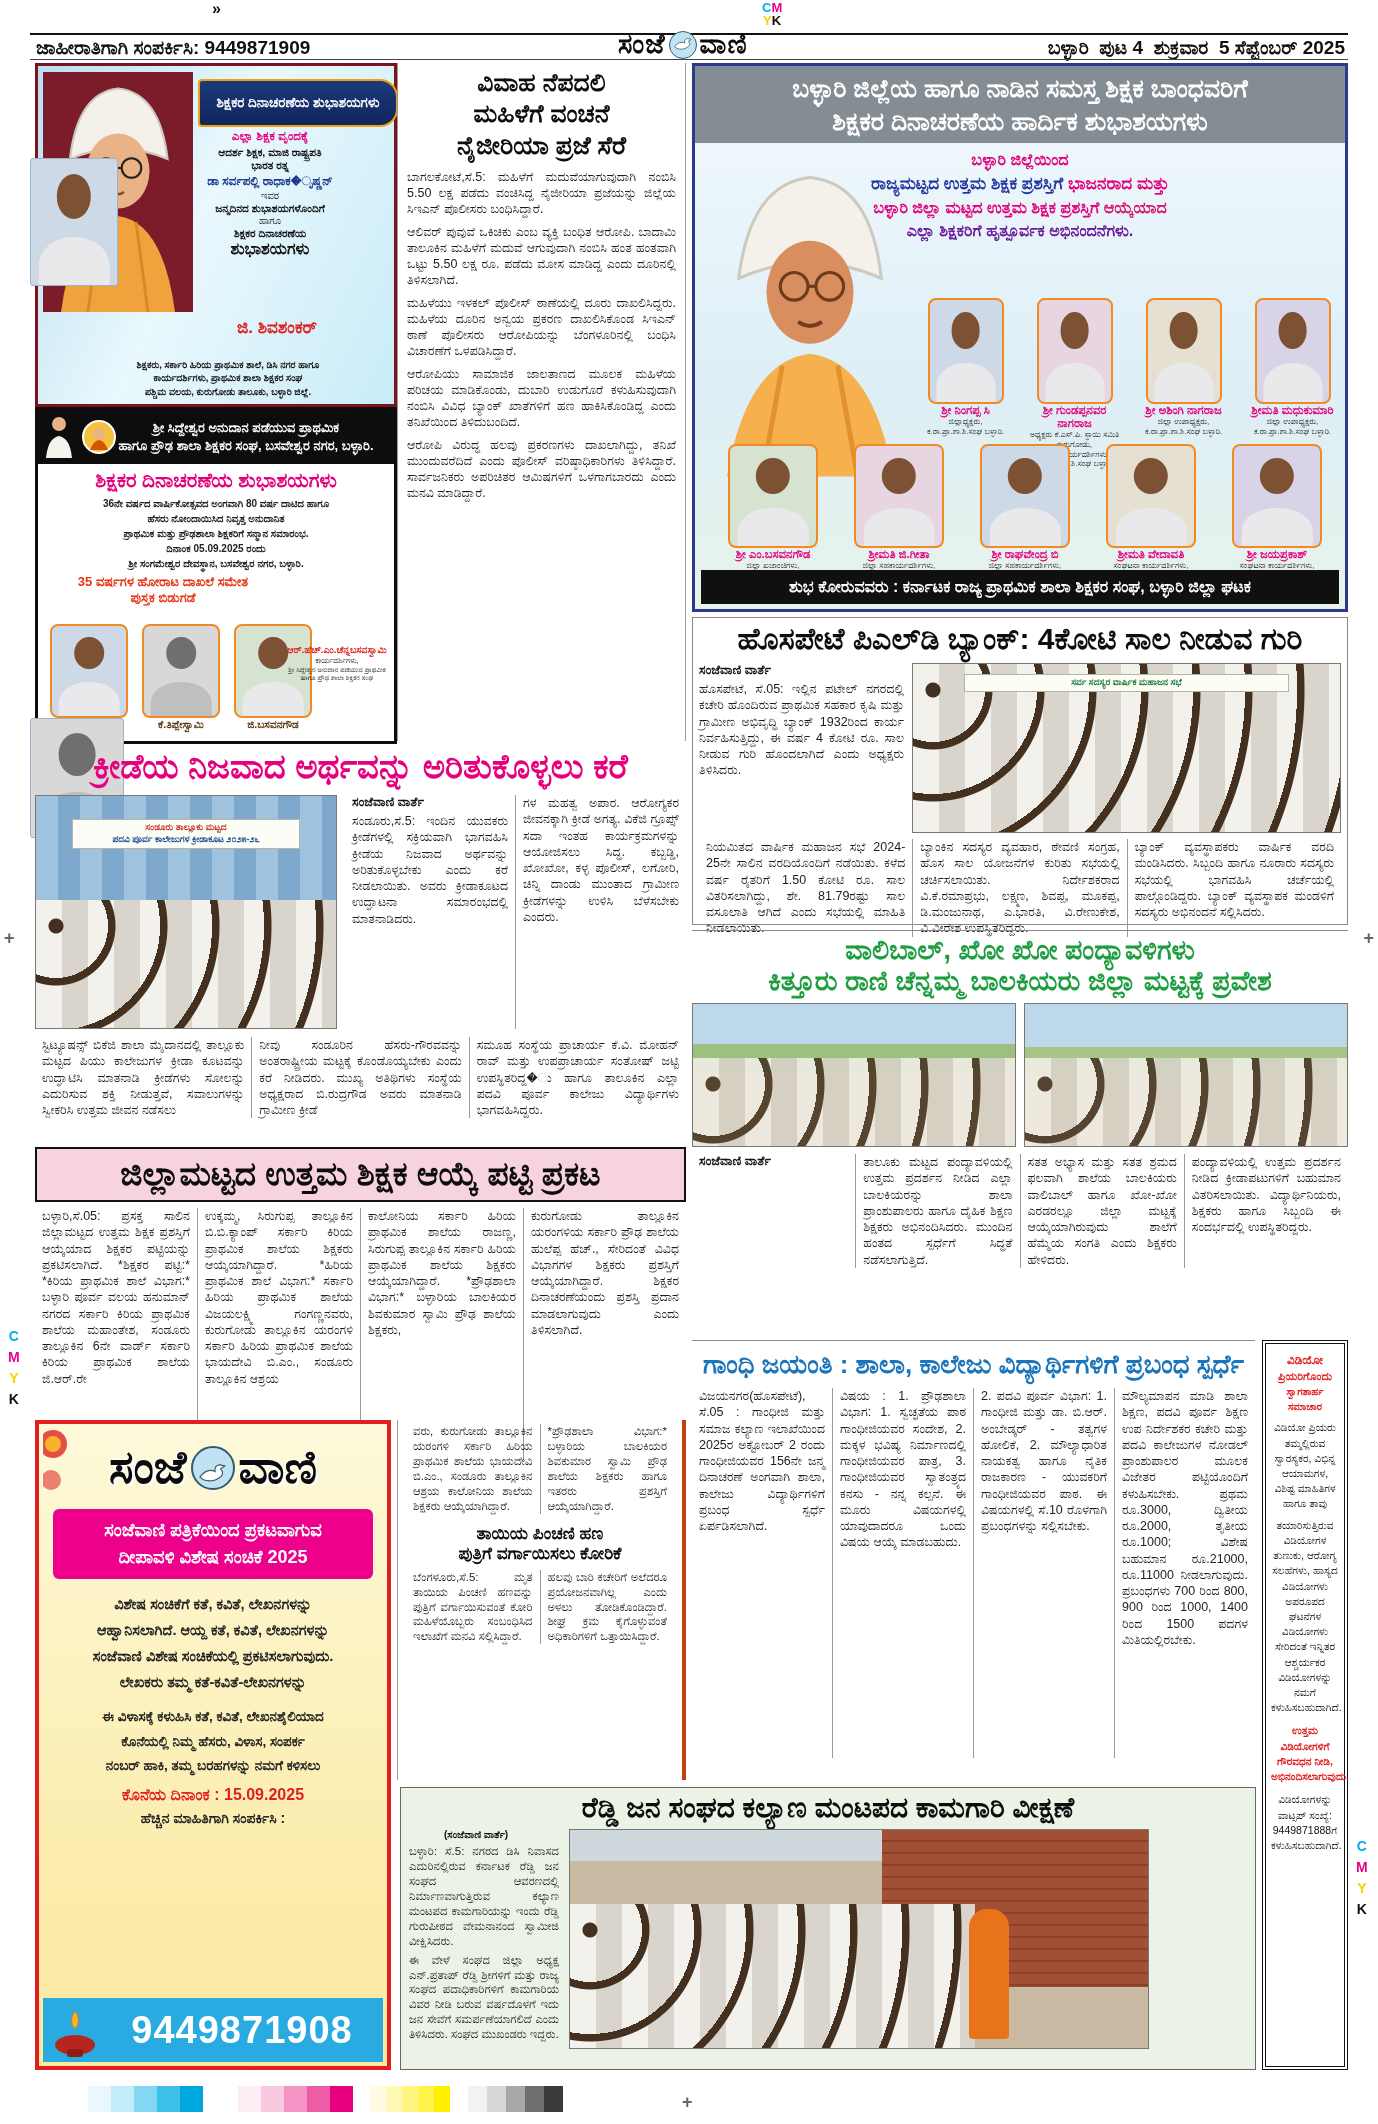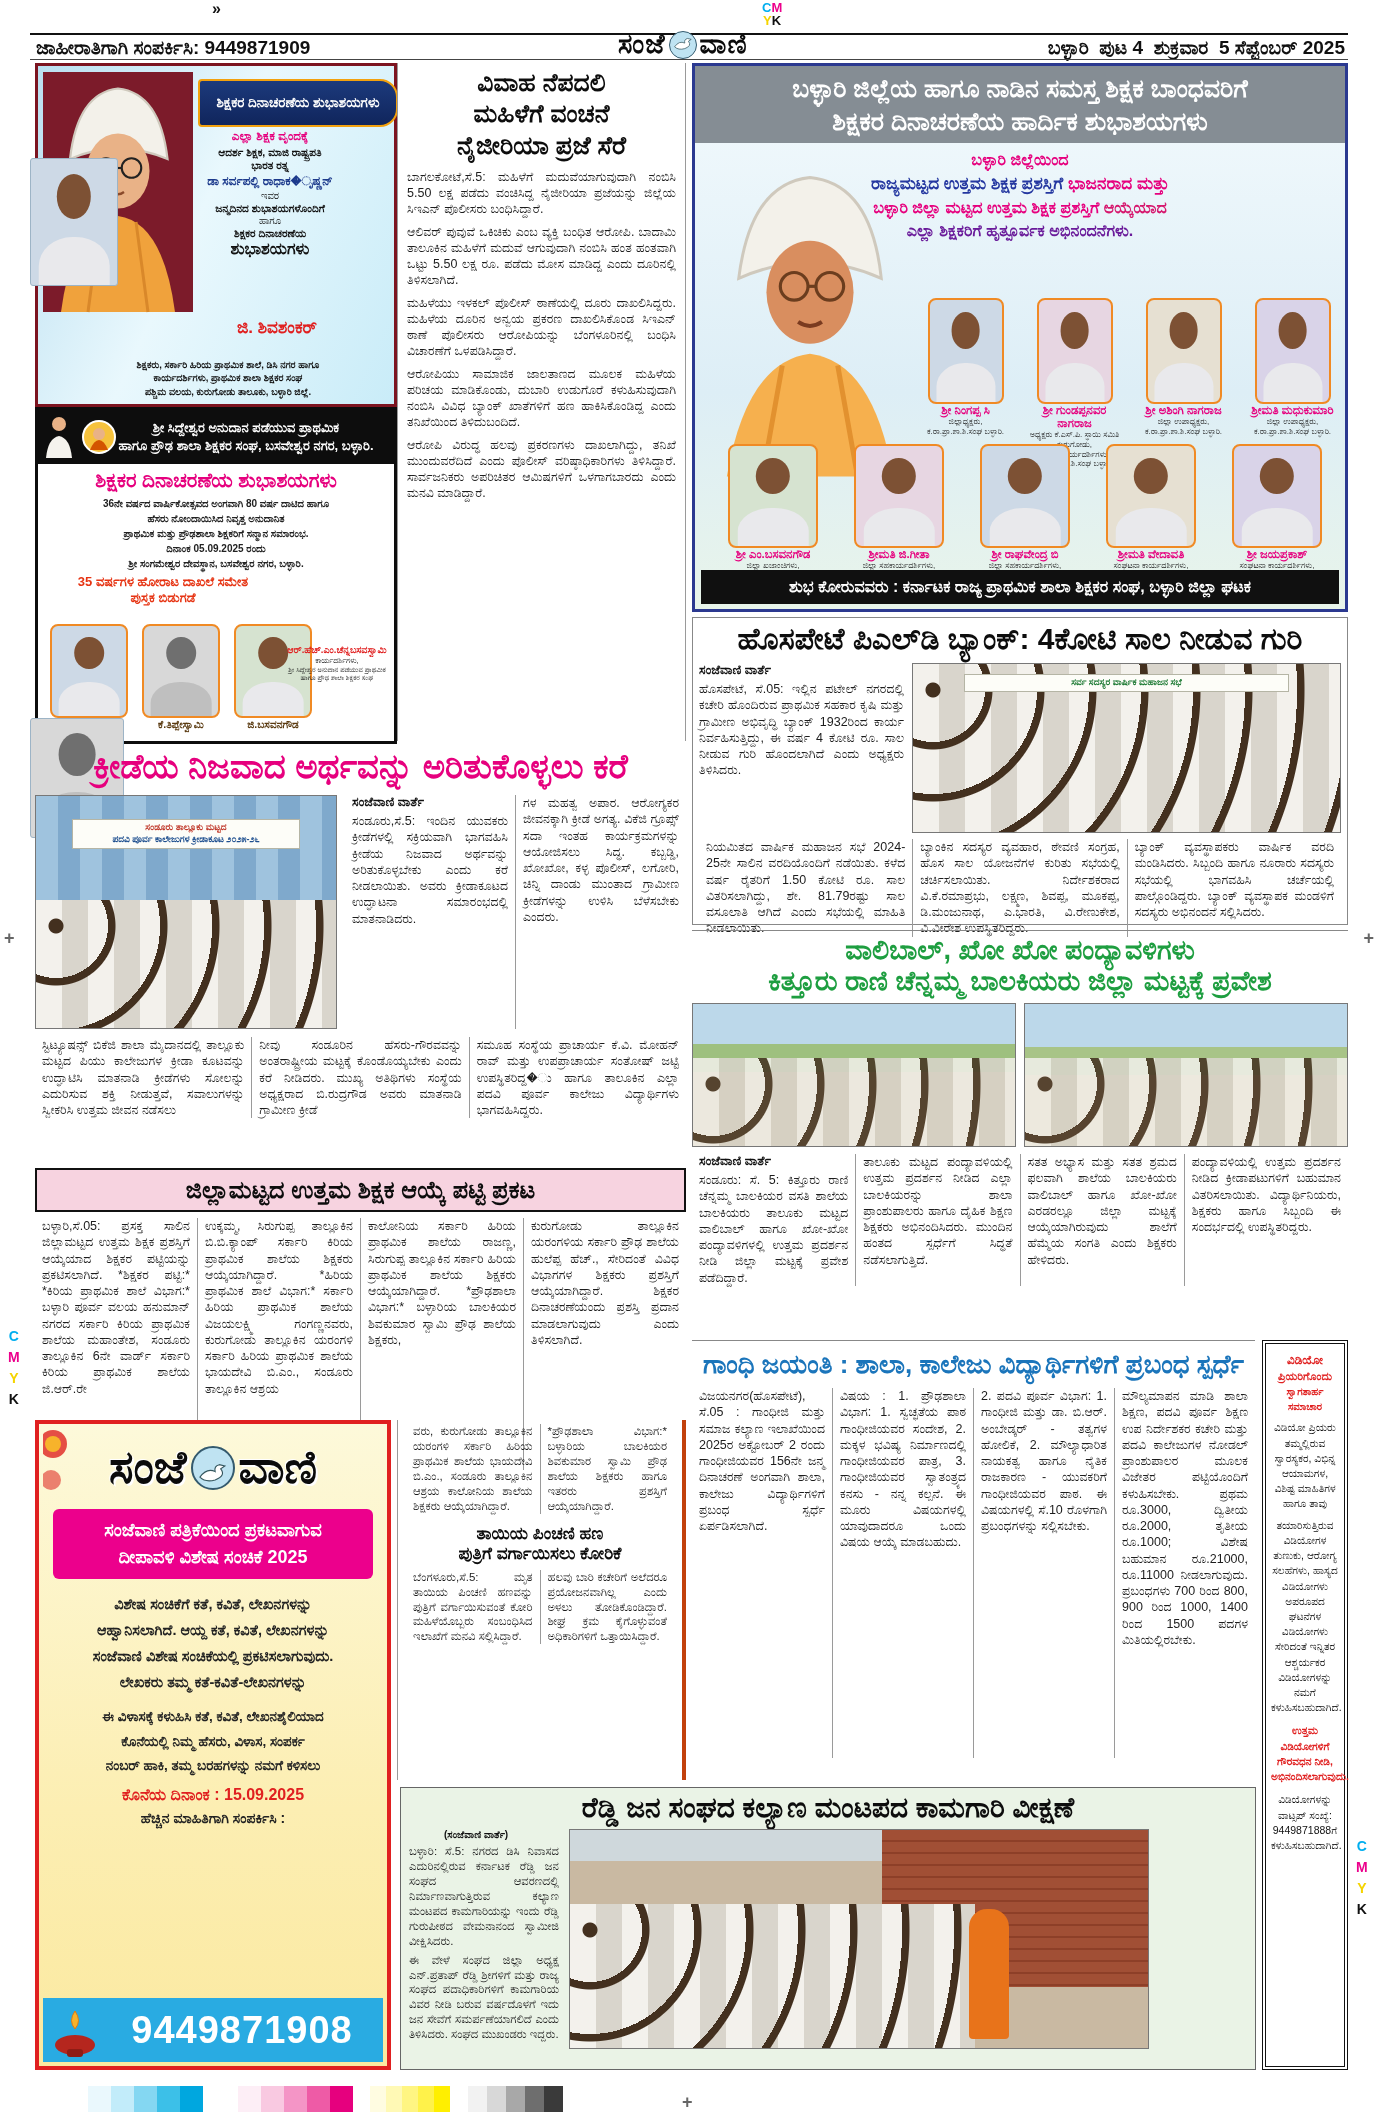--- a/index.html
+++ b/index.html
@@ -326,30 +326,29 @@
       <div class="photo" style="flex:1;height:142px;background:linear-gradient(#bcd8ea 0 28%,#9ec07f 28% 48%,#c9b98f 48% 100%);">
         <div class="abs crowd" style="left:0;right:0;bottom:0;height:62%;border:none;opacity:.85;"></div>
       </div>
       <div class="photo" style="flex:1;height:142px;background:linear-gradient(#bcd8ea 0 30%,#a8c487 30% 50%,#cbbc93 50% 100%);">
         <div class="abs crowd" style="left:0;right:0;bottom:0;height:62%;border:none;opacity:.85;"></div>
       </div>
     </div>
     <div class="colrow ruled" style="margin-top:7px;">
       <div>
         <div class="byline">ಸಂಜೆವಾಣಿ ವಾರ್ತೆ</div>
-        <p class="body-text" style="margin:3px 0 0;">ಸಂಡೂರು: ಸೆ. 5: ಕಿತ್ತೂರು ರಾಣಿ ಚೆನ್ನಮ್ಮ ಬಾಲಕಿಯರ ವಸತಿ ಶಾಲೆಯ ಬಾಲಕಿಯರು ತಾಲೂಕು ಮಟ್ಟದ ವಾಲಿಬಾಲ್ ಹಾಗೂ ಖೋ-ಖೋ ಪಂದ್ಯಾವಳಿಗಳಲ್ಲಿ ಉತ್ತಮ ಪ್ರದರ್ಶನ ನೀಡಿ ಜಿಲ್ಲಾ ಮಟ್ಟಕ್ಕೆ ಪ್ರವೇಶ ಪಡೆದಿದ್ದಾರೆ.</p>
       </div>
       <div class="body-text">ತಾಲೂಕು ಮಟ್ಟದ ಪಂದ್ಯಾವಳಿಯಲ್ಲಿ ಉತ್ತಮ ಪ್ರದರ್ಶನ ನೀಡಿದ ಎಲ್ಲಾ ಬಾಲಕಿಯರನ್ನು ಶಾಲಾ ಪ್ರಾಂಶುಪಾಲರು ಹಾಗೂ ದೈಹಿಕ ಶಿಕ್ಷಣ ಶಿಕ್ಷಕರು ಅಭಿನಂದಿಸಿದರು. ಮುಂದಿನ ಹಂತದ ಸ್ಪರ್ಧೆಗೆ ಸಿದ್ಧತೆ ನಡೆಸಲಾಗುತ್ತಿದೆ.</div>
       <div class="body-text">ಸತತ ಅಭ್ಯಾಸ ಮತ್ತು ಸತತ ಶ್ರಮದ ಫಲವಾಗಿ ಶಾಲೆಯ ಬಾಲಕಿಯರು ವಾಲಿಬಾಲ್ ಹಾಗೂ ಖೋ-ಖೋ ಎರಡರಲ್ಲೂ ಜಿಲ್ಲಾ ಮಟ್ಟಕ್ಕೆ ಆಯ್ಕೆಯಾಗಿರುವುದು ಶಾಲೆಗೆ ಹೆಮ್ಮೆಯ ಸಂಗತಿ ಎಂದು ಶಿಕ್ಷಕರು ಹೇಳಿದರು.</div>
       <div class="body-text">ಪಂದ್ಯಾವಳಿಯಲ್ಲಿ ಉತ್ತಮ ಪ್ರದರ್ಶನ ನೀಡಿದ ಕ್ರೀಡಾಪಟುಗಳಿಗೆ ಬಹುಮಾನ ವಿತರಿಸಲಾಯಿತು. ವಿದ್ಯಾರ್ಥಿನಿಯರು, ಶಿಕ್ಷಕರು ಹಾಗೂ ಸಿಬ್ಬಂದಿ ಈ ಸಂದರ್ಭದಲ್ಲಿ ಉಪಸ್ಥಿತರಿದ್ದರು.</div>
     </div>
   </div>
 
   <div class="abs" style="left:35px;top:1147px;width:651px;">
-    <div class="pinkbox ctr headline-black" style="font-size:24px;padding:6px 16px;margin-top:21px;">ಜಿಲ್ಲಾಮಟ್ಟದ ಉತ್ತಮ ಶಿಕ್ಷಕ ಆಯ್ಕೆ ಪಟ್ಟಿ ಪ್ರಕಟ</div>
+    <div class="pinkbox ctr headline-black" style="font-size:33px;padding:6px 16px;">ಜಿಲ್ಲಾಮಟ್ಟದ ಉತ್ತಮ ಶಿಕ್ಷಕ ಆಯ್ಕೆ ಪಟ್ಟಿ ಪ್ರಕಟ</div>
     <div class="colrow ruled" style="margin-top:6px;height:252px;overflow:hidden;">
       <div class="body-text">ಬಳ್ಳಾರಿ,ಸೆ.05: ಪ್ರಸಕ್ತ ಸಾಲಿನ ಜಿಲ್ಲಾಮಟ್ಟದ ಉತ್ತಮ ಶಿಕ್ಷಕ ಪ್ರಶಸ್ತಿಗೆ ಆಯ್ಕೆಯಾದ ಶಿಕ್ಷಕರ ಪಟ್ಟಿಯನ್ನು ಪ್ರಕಟಿಸಲಾಗಿದೆ. *ಶಿಕ್ಷಕರ ಪಟ್ಟಿ:* *ಕಿರಿಯ ಪ್ರಾಥಮಿಕ ಶಾಲೆ ವಿಭಾಗ:* ಬಳ್ಳಾರಿ ಪೂರ್ವ ವಲಯ ಹನುಮಾನ್ ನಗರದ ಸರ್ಕಾರಿ ಕಿರಿಯ ಪ್ರಾಥಮಿಕ ಶಾಲೆಯ ಮಹಾಂತೇಶ, ಸಂಡೂರು ತಾಲ್ಲೂಕಿನ 6ನೇ ವಾರ್ಡ್ ಸರ್ಕಾರಿ ಕಿರಿಯ ಪ್ರಾಥಮಿಕ ಶಾಲೆಯ ಜಿ.ಆರ್.ರೇ</div>
       <div class="body-text">ಉಕ್ಕಮ್ಮ, ಸಿರುಗುಪ್ಪ ತಾಲ್ಲೂಕಿನ ಬಿ.ಬಿ.ಕ್ಯಾಂಪ್ ಸರ್ಕಾರಿ ಕಿರಿಯ ಪ್ರಾಥಮಿಕ ಶಾಲೆಯ ಶಿಕ್ಷಕರು ಆಯ್ಕೆಯಾಗಿದ್ದಾರೆ. *ಹಿರಿಯ ಪ್ರಾಥಮಿಕ ಶಾಲೆ ವಿಭಾಗ:* ಸರ್ಕಾರಿ ಹಿರಿಯ ಪ್ರಾಥಮಿಕ ಶಾಲೆಯ ವಿಜಯಲಕ್ಷ್ಮಿ ಗಂಗಣ್ಣನವರು, ಕುರುಗೋಡು ತಾಲ್ಲೂಕಿನ ಯರಂಗಳಿ ಸರ್ಕಾರಿ ಹಿರಿಯ ಪ್ರಾಥಮಿಕ ಶಾಲೆಯ ಭಾಯದೇವಿ ಬಿ.ಎಂ., ಸಂಡೂರು ತಾಲ್ಲೂಕಿನ ಆಶ್ರಯ</div>
       <div class="body-text">ಕಾಲೋನಿಯ ಸರ್ಕಾರಿ ಹಿರಿಯ ಪ್ರಾಥಮಿಕ ಶಾಲೆಯ ರಾಜಣ್ಣ, ಸಿರುಗುಪ್ಪ ತಾಲ್ಲೂಕಿನ ಸರ್ಕಾರಿ ಹಿರಿಯ ಪ್ರಾಥಮಿಕ ಶಾಲೆಯ ಶಿಕ್ಷಕರು ಆಯ್ಕೆಯಾಗಿದ್ದಾರೆ. *ಪ್ರೌಢಶಾಲಾ ವಿಭಾಗ:* ಬಳ್ಳಾರಿಯ ಬಾಲಕಿಯರ ಶಿವಕುಮಾರ ಸ್ವಾಮಿ ಪ್ರೌಢ ಶಾಲೆಯ ಶಿಕ್ಷಕರು,</div>
       <div class="body-text">ಕುರುಗೋಡು ತಾಲ್ಲೂಕಿನ ಯರಂಗಳಿಯ ಸರ್ಕಾರಿ ಪ್ರೌಢ ಶಾಲೆಯ ಹುಲೆಪ್ಪ ಹೆಚ್., ಸೇರಿದಂತೆ ವಿವಿಧ ವಿಭಾಗಗಳ ಶಿಕ್ಷಕರು ಪ್ರಶಸ್ತಿಗೆ ಆಯ್ಕೆಯಾಗಿದ್ದಾರೆ. ಶಿಕ್ಷಕರ ದಿನಾಚರಣೆಯಂದು ಪ್ರಶಸ್ತಿ ಪ್ರದಾನ ಮಾಡಲಾಗುವುದು ಎಂದು ತಿಳಿಸಲಾಗಿದೆ.</div>
     </div>
   </div>
 
   <div class="abs" style="left:397px;top:1420px;width:289px;height:360px;border-left:1px solid #9a9a9a;border-right:4px solid #c2410c;padding:4px 8px;box-sizing:border-box;">
     <div class="colrow ruled">

